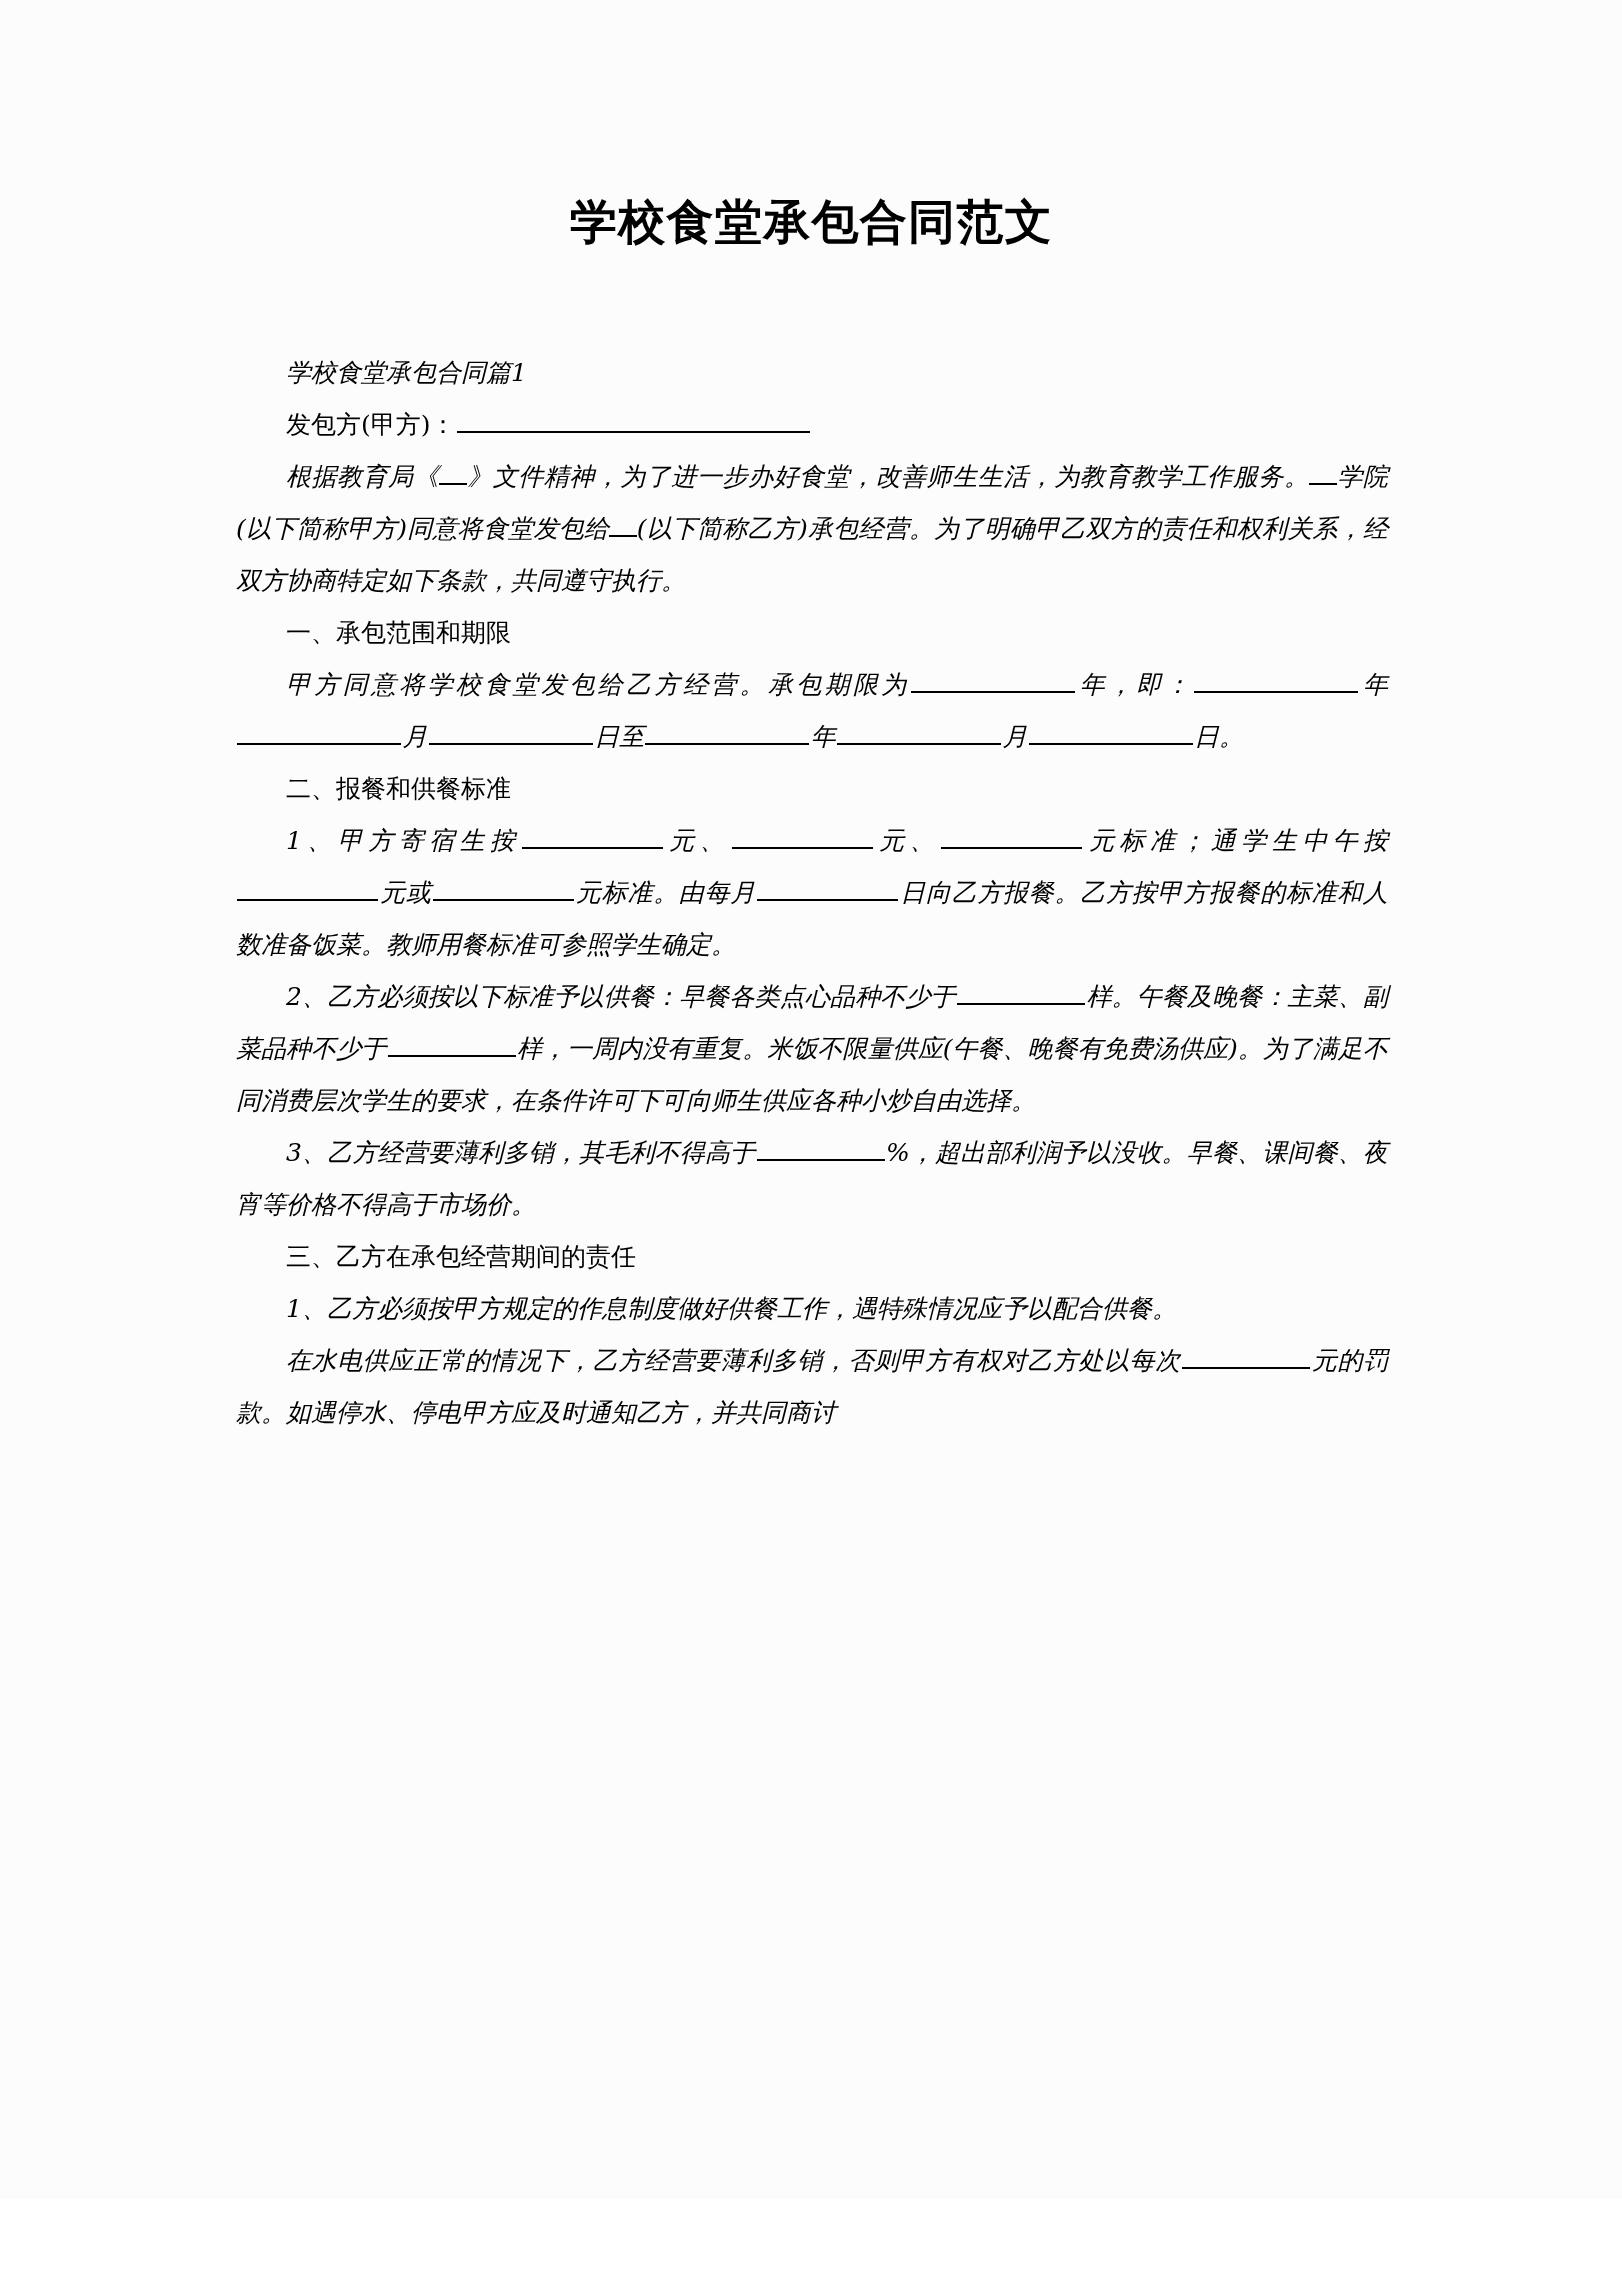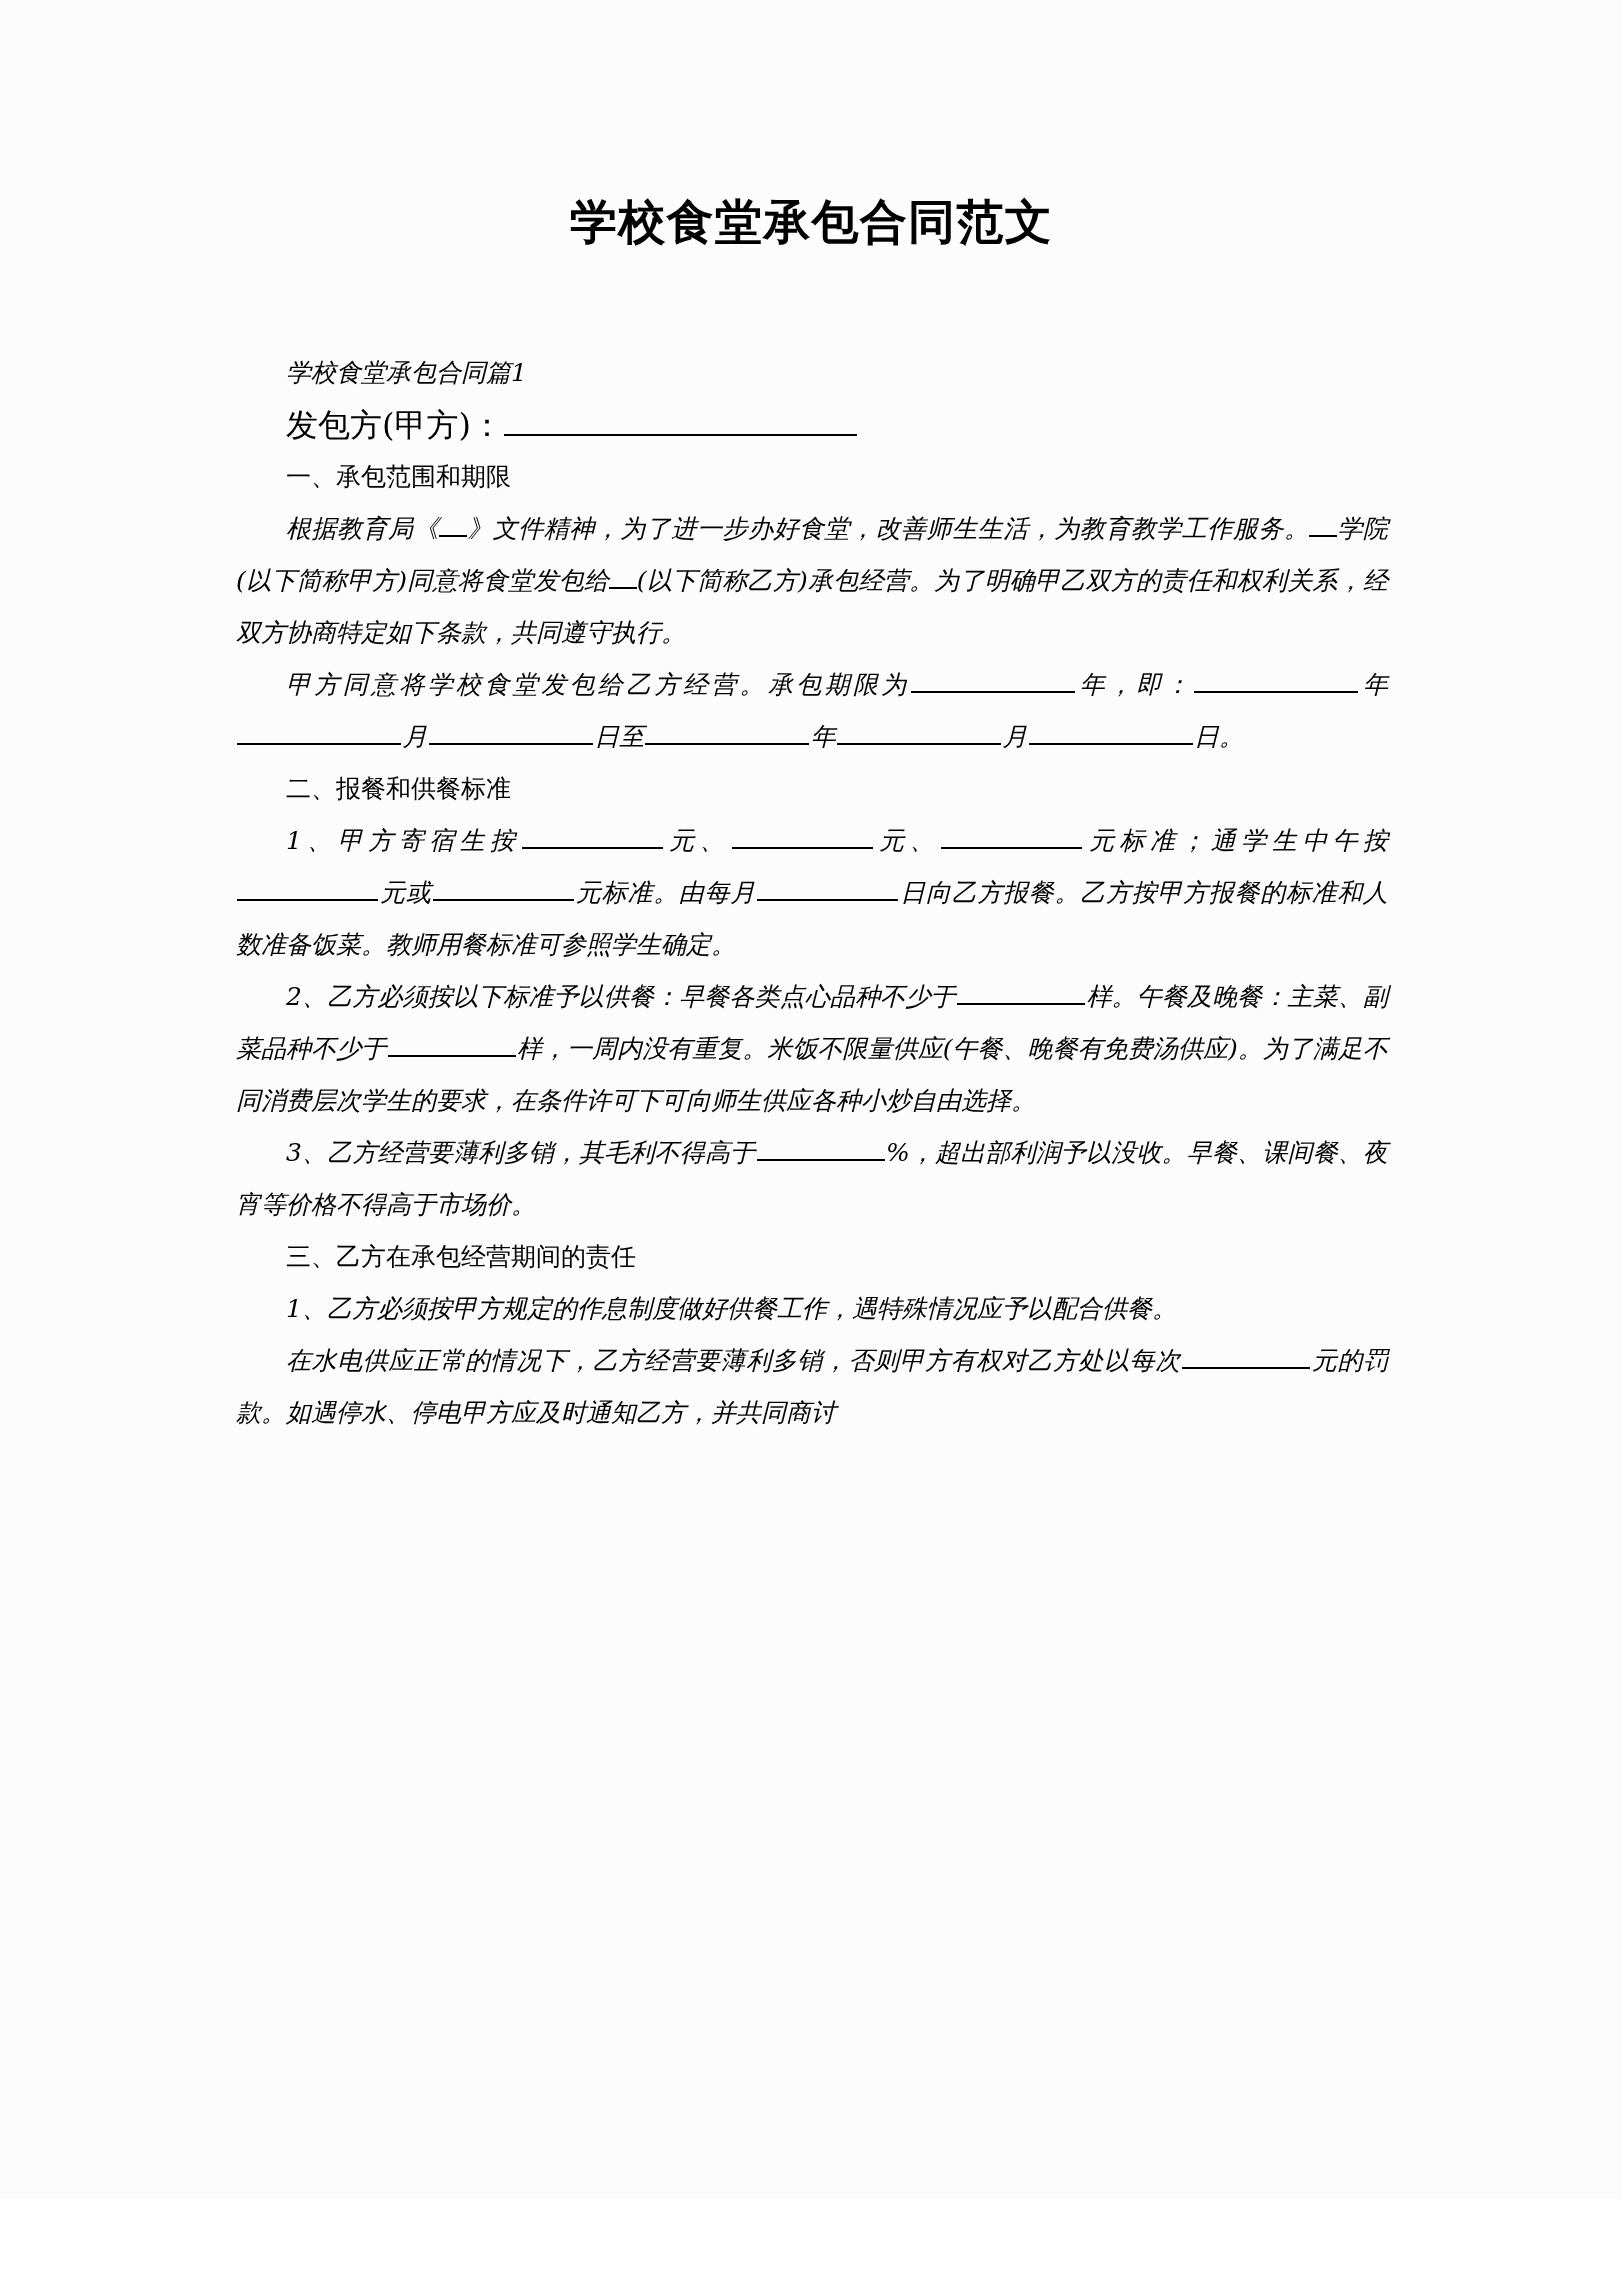--- a/index.html
+++ b/index.html
@@ -76,21 +76,21 @@
   .ul-short {
     display: inline-block;
     border-bottom: 2px solid #000;
     width: 27.5px;
     height: 26px;
     vertical-align: baseline;
   }
 
   
   .sig-row {
-    font-size: 32px;
+    font-size: 25px;
     line-height: 52px;
     text-indent: 50px;
     white-space: nowrap;
   }
 </style>
 </head>
 <body>
 
 <div class="page" style="background: rgb(252, 252, 252); color: rgb(0, 0, 0);">
 
@@ -98,23 +98,23 @@
 
   <div class="body-block">
 
     <p class="para indent">学校食堂承包合同篇1</p>
 
     <div class="sig-row">
       <span>发包方(甲方)：</span><span class="blank w-sig"></span>
     </div>
 
 
+    <p class="para indent"><span>根据教育局《</span><span class="ul-short"></span><span>》文件精神，为了进一步办好食堂，改善师生生活，为教育教学工作服务。</span><span class="ul-short"></span><span>学院(以下简称甲方)同意将食堂发包给</span><span class="ul-short"></span><span>(以下简称乙方)承包经营。为了明确甲乙双方的责任和权利关系，经双方协商特定如下条款，共同遵守执行。</span></p>
+
     <p class="para section">一、承包范围和期限</p>
-
-    <p class="para indent"><span>根据教育局《</span><span class="ul-short"></span><span>》文件精神，为了进一步办好食堂，改善师生生活，为教育教学工作服务。</span><span class="ul-short"></span><span>学院(以下简称甲方)同意将食堂发包给</span><span class="ul-short"></span><span>(以下简称乙方)承包经营。为了明确甲乙双方的责任和权利关系，经双方协商特定如下条款，共同遵守执行。</span></p>
 
     <p class="para indent"><span>甲方同意将学校食堂发包给乙方经营。承包期限为</span><span class="blank w-xl"></span><span>年，即：</span><span class="blank w-xl"></span><span>年</span><span class="blank w-xl"></span><span>月</span><span class="blank w-xl"></span><span>日至</span><span class="blank w-xl"></span><span>年</span><span class="blank w-xl"></span><span>月</span><span class="blank w-xl"></span><span>日。</span></p>
 
     <p class="para section">二、报餐和供餐标准</p>
 
     <p class="para indent"><span>1、</span><span>甲方寄宿生按</span><span class="blank w-lg"></span><span>元、</span><span class="blank w-lg"></span><span>元、</span><span class="blank w-lg"></span><span>元标准；通学生中午按</span><span class="blank w-lg"></span><span>元或</span><span class="blank w-lg"></span><span>元标准。由每月</span><span class="blank w-lg"></span><span>日向乙方报餐。乙方按甲方报餐的标准和人数准备饭菜。教师用餐标准可参照学生确定。</span></p>
 
     <p class="para indent"><span>2、</span><span>乙方必须按以下标准予以供餐：早餐各类点心品种不少于</span><span class="blank w-md"></span><span>样。午餐及晚餐：主菜、副菜品种不少于</span><span class="blank w-md"></span><span>样，一周内没有重复。米饭不限量供应(午餐、晚餐有免费汤供应)。为了满足不同消费层次学生的要求，在条件许可下可向师生供应各种小炒自由选择。</span></p>
 
     <p class="para indent"><span>3、</span><span>乙方经营要薄利多销，其毛利不得高于</span><span class="blank w-md"></span><span>%，超出部利润予以没收。早餐、课间餐、夜宵等价格不得高于市场价。</span></p>

